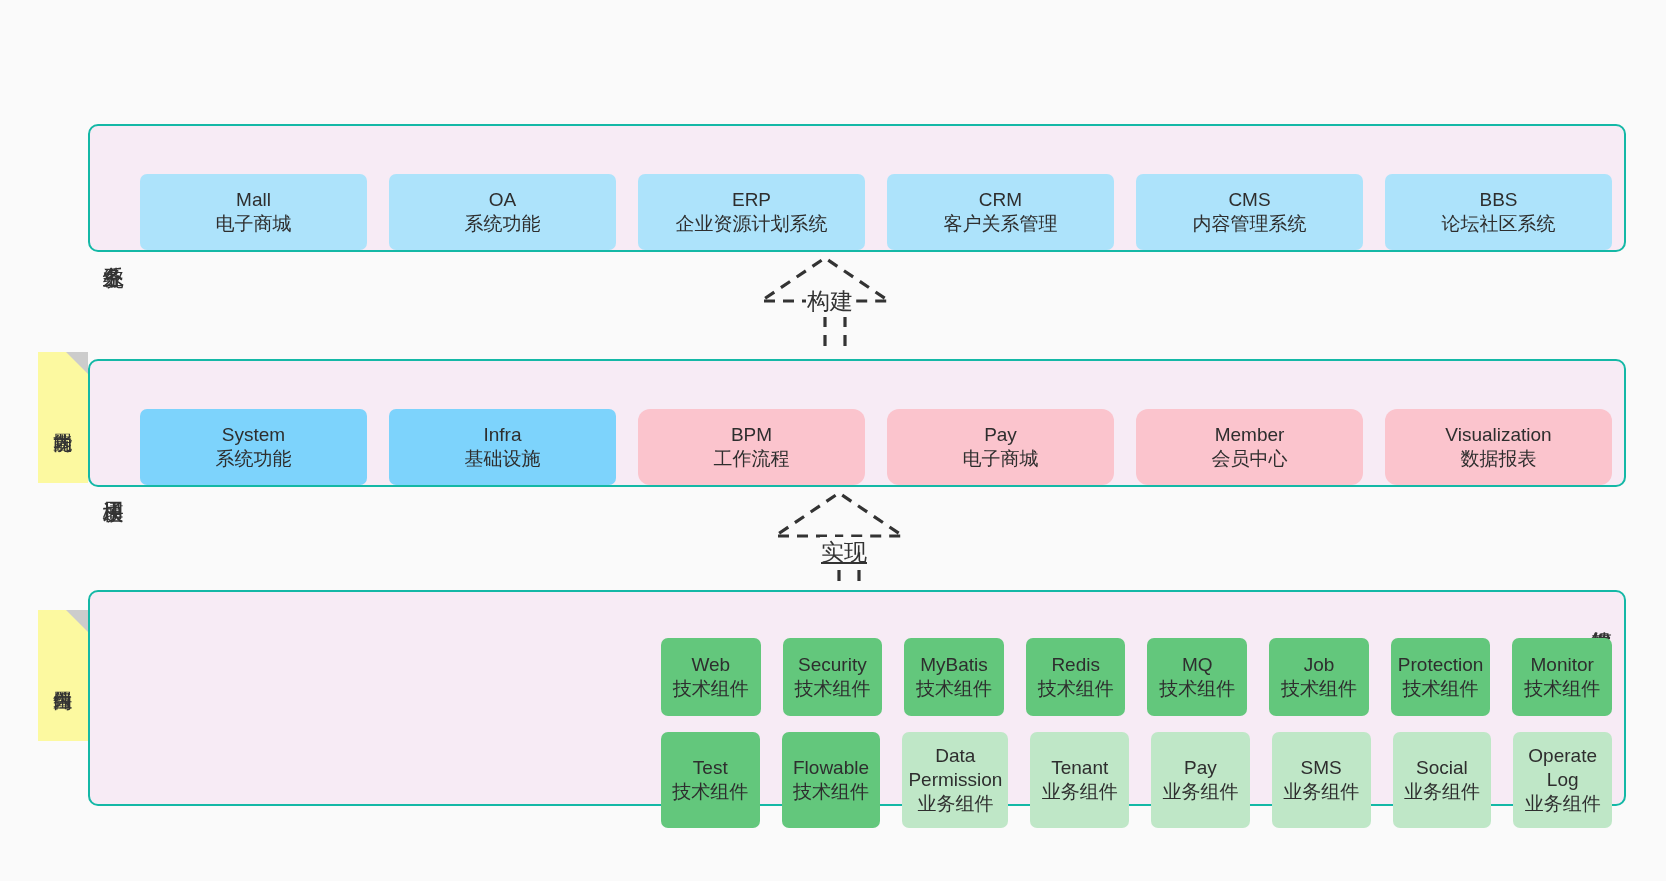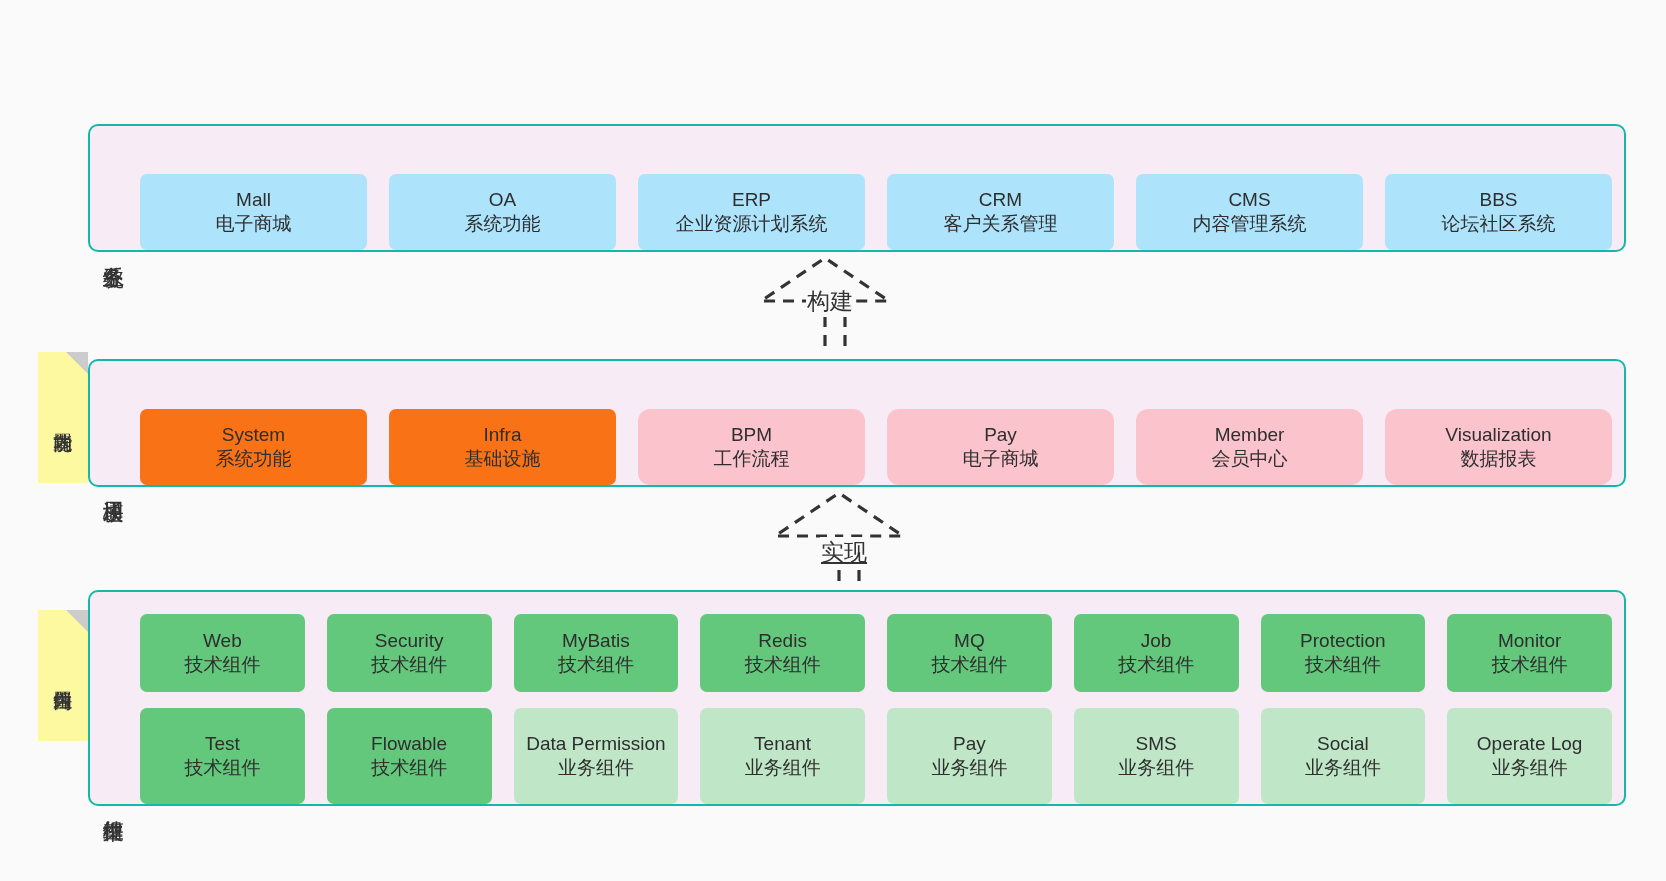--- a/index.html
+++ b/index.html
@@ -64,21 +64,21 @@
     line-height:1.28;
     color:#2e2e2e;
     box-sizing:border-box;
     padding:4px 6px;
   }
   .card .t1{display:block;}
   .card .t2{display:block;}
 
   
   .c-blue{background:#ade3fb;}
-  .c-red{background:#f97316;}
+  .c-red{background:#7dd3fc;}
   .c-pink{background:#fbc4cd;border-radius:12px;}
   .c-green{background:#63c77c;}
   .c-lgreen{background:#bfe7c7;}
 
   
   .sticky{
     position:absolute;
     background:#fcf9a0;
     box-sizing:border-box;
     display:flex;
@@ -204,21 +204,21 @@
       </g>
     </svg>
     <span class="clabel" style="left:50px;top:46px;text-decoration:underline;">实现</span>
   </div>
 
   <div class="sticky" id="sticky-comp" style="left:38px;top:610px;width:50px;height:131px;">
     <span class="fold"></span>
     <span>内置组件</span>
   </div>
 
-  <div class="layer" id="layer-framework" style="left:88px;top:578px;width:1538px;height:216px;">
+  <div class="layer" id="layer-framework" style="left:88px;top:578px;width:1538px;height:216px;flex-direction:column;">
     <div class="layer-title">框架组件</div>
     <div class="layer-body">
 
       <div class="row" style="height:78px;">
         <div class="card c-green">
           <span class="t1">Web</span>
           <span class="t2">技术组件</span>
         </div>
         <div class="card c-green">
           <span class="t1">Security</span>

